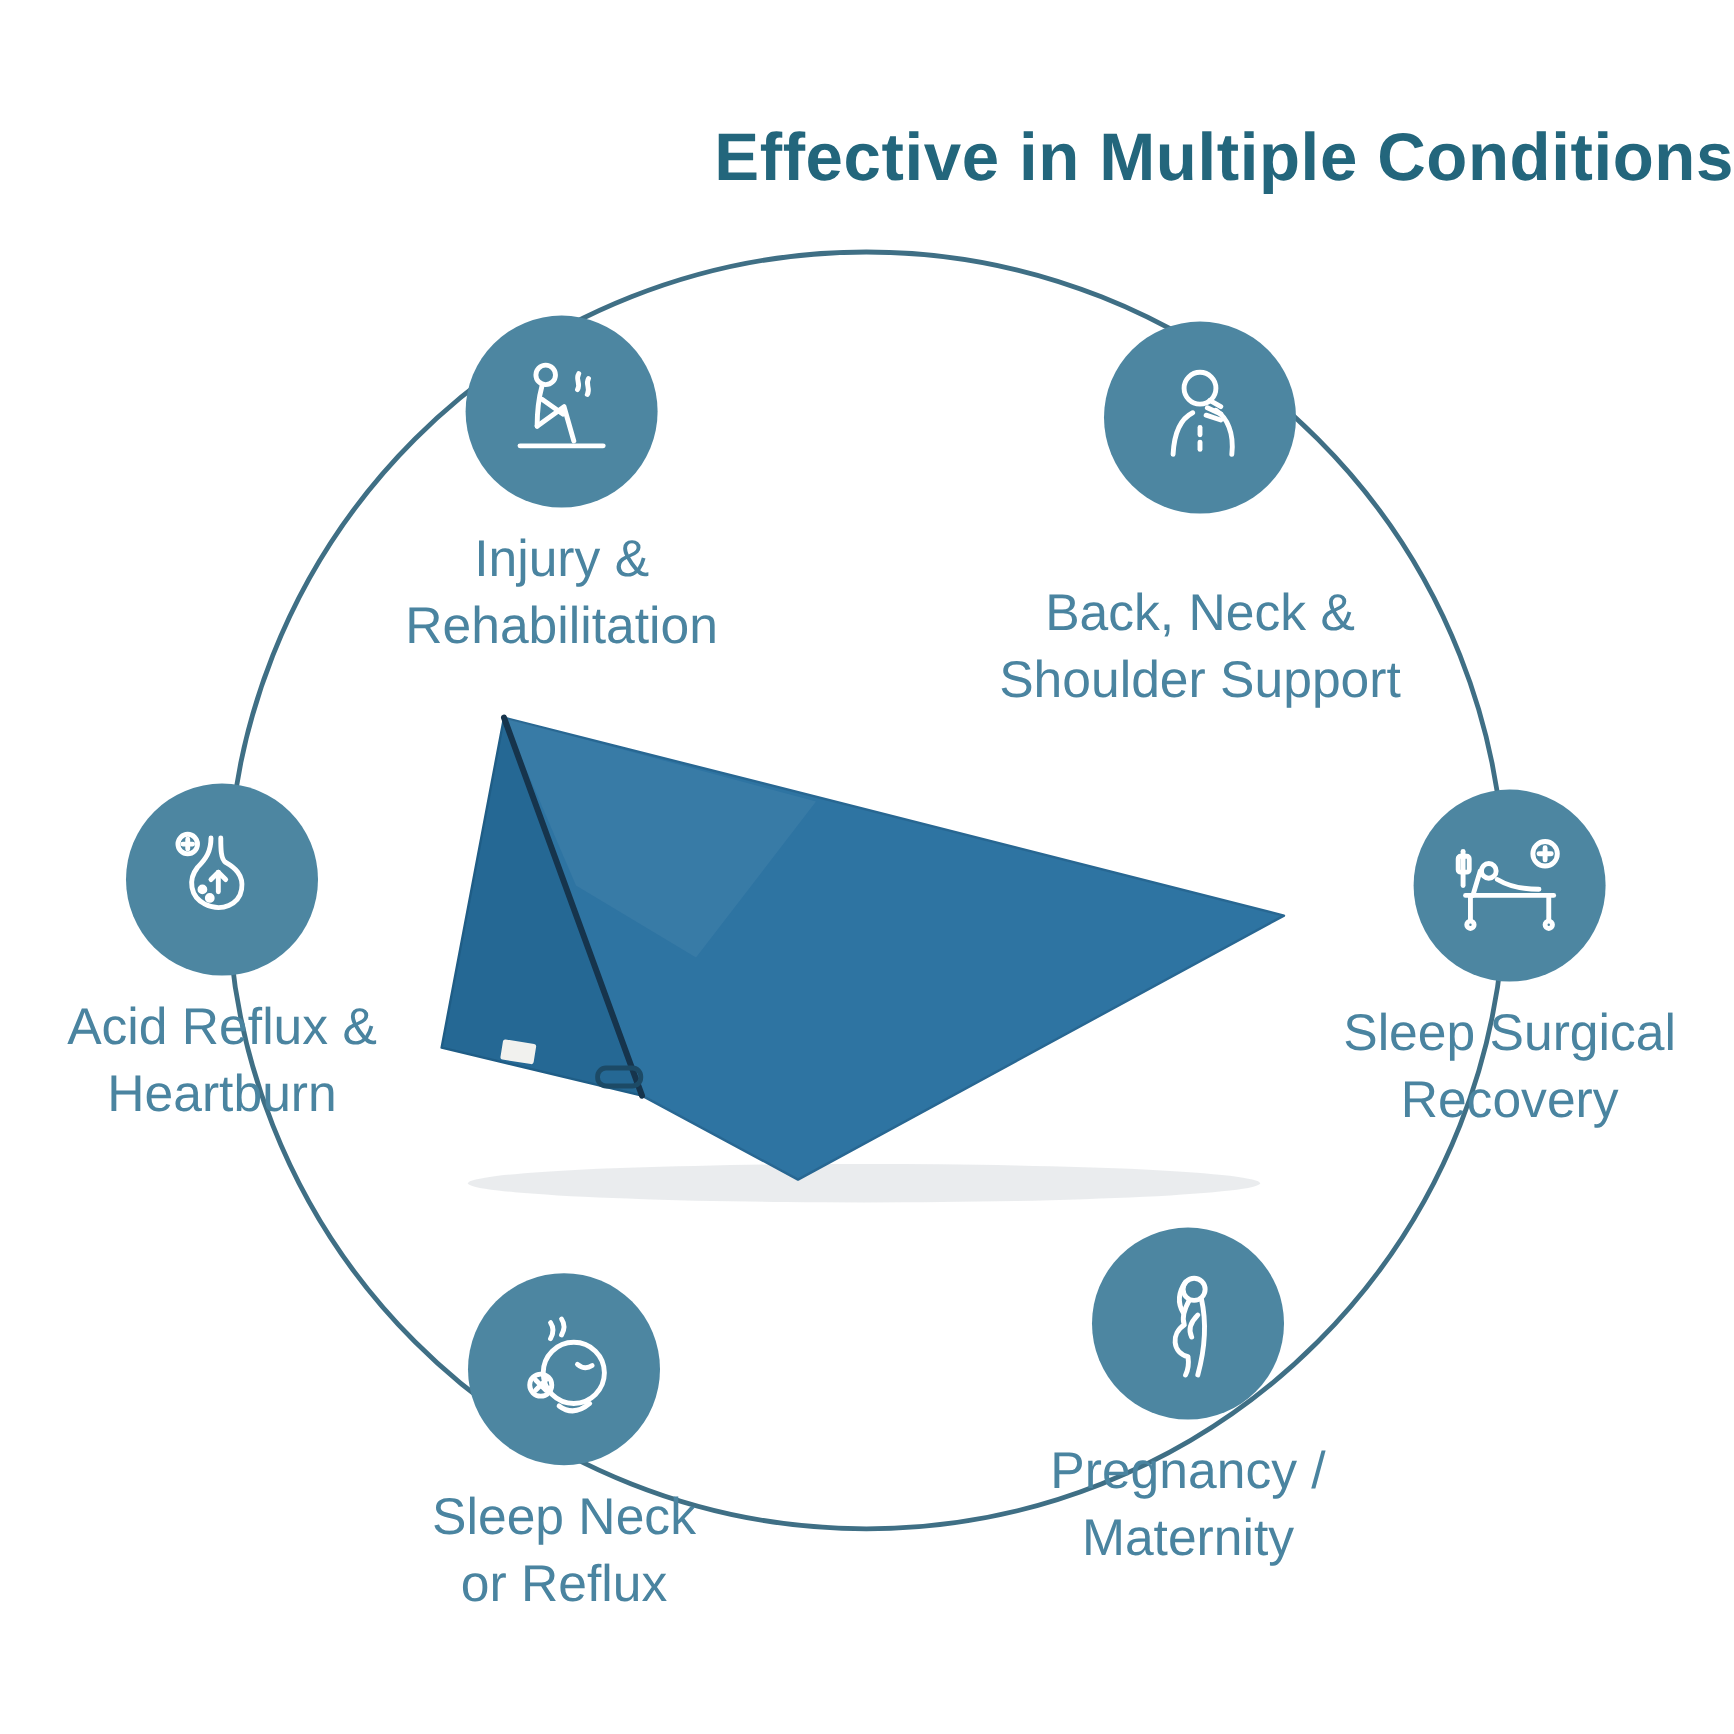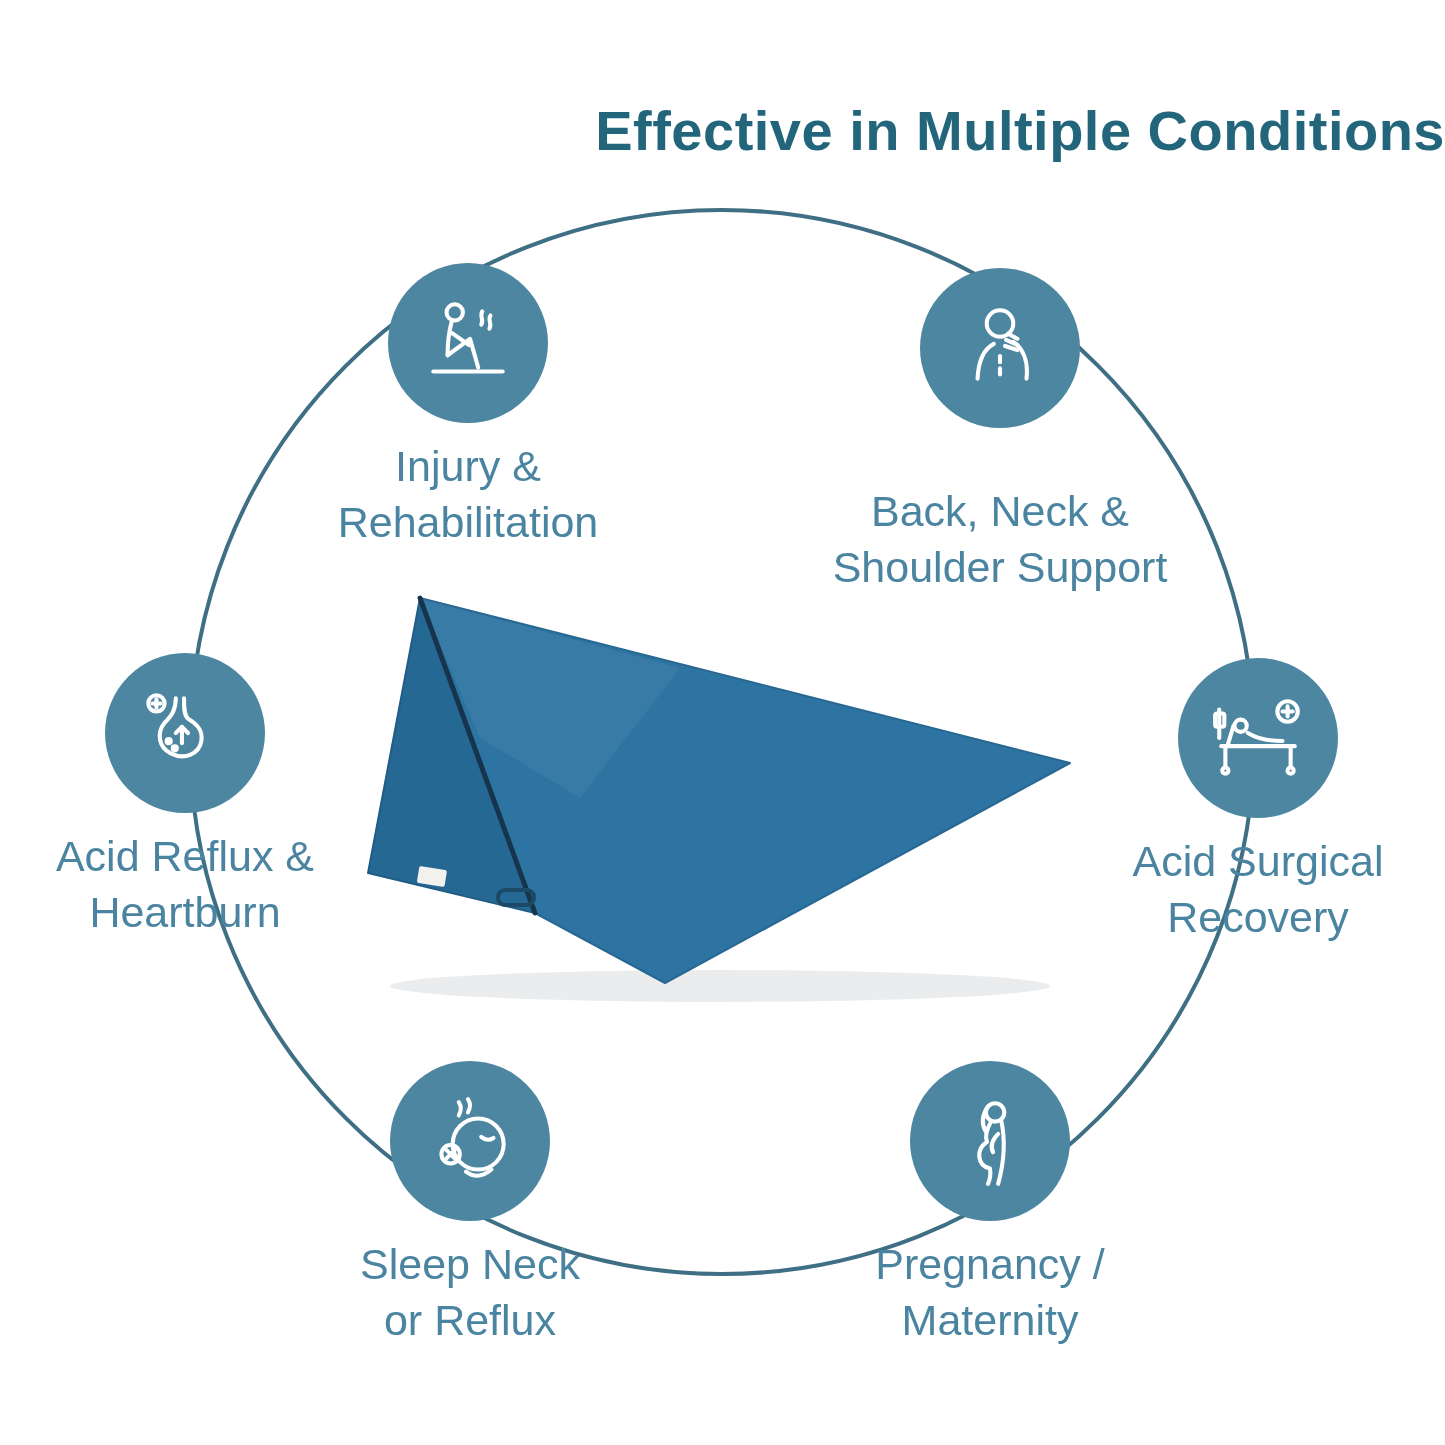--- a/index.html
+++ b/index.html
@@ -27,21 +27,21 @@
     font-size:43px;line-height:1.3;color:#4a84a0;font-weight:500;
     white-space:nowrap;
   }
 
   
   .cond-injury{left:258px;top:263px;width:420px;}
   .cond-backneck{left:760px;top:268px;width:480px;gap:40px;}
   .cond-acid{left:-5px;top:653px;width:380px;}
   .cond-surgical{left:1058px;top:658px;width:400px;}
   .cond-apnea{left:260px;top:1061px;width:420px;}
-  .cond-pregnancy{left:780px;top:1061px;width:420px;}
+  .cond-pregnancy{left:780px;top:1023px;width:420px;}
 
   .product{position:absolute;left:350px;top:578px;width:750px;height:430px;}
   .product svg{width:100%;height:100%;display:block;}
 </style>
 </head>
 <body>
 
 <div class="canvas">
 
   <svg class="ring-svg" viewBox="0 0 1445 1445" aria-hidden="true">
@@ -133,21 +133,21 @@
         <path d="M18,58 V78 M82,58 V78"></path>
         <circle cx="18" cy="82" r="3"></circle>
         <circle cx="82" cy="82" r="3"></circle>
         <path d="M12,22 V50"></path>
         <rect x="8" y="26" width="9" height="13" rx="2"></rect>
         <circle cx="79" cy="24" r="10"></circle>
         <path d="M79,19 v10 M74,24 h10"></path>
       </svg>
     </div>
     <div class="cond-label">
-      <span>Acid Surgical</span><br>
+      <span>Sleep Surgical</span><br>
       <span>Recovery</span>
     </div>
   </div>
 
   <div class="cond cond-apnea">
     <div class="icon-circle">
       <svg viewBox="0 0 100 100" aria-hidden="true">
         <circle cx="58" cy="53" r="25"></circle>
         <path d="M61,46 q6,5 12,1"></path>
         <path d="M39,25 q4,-7 0,-13"></path>

